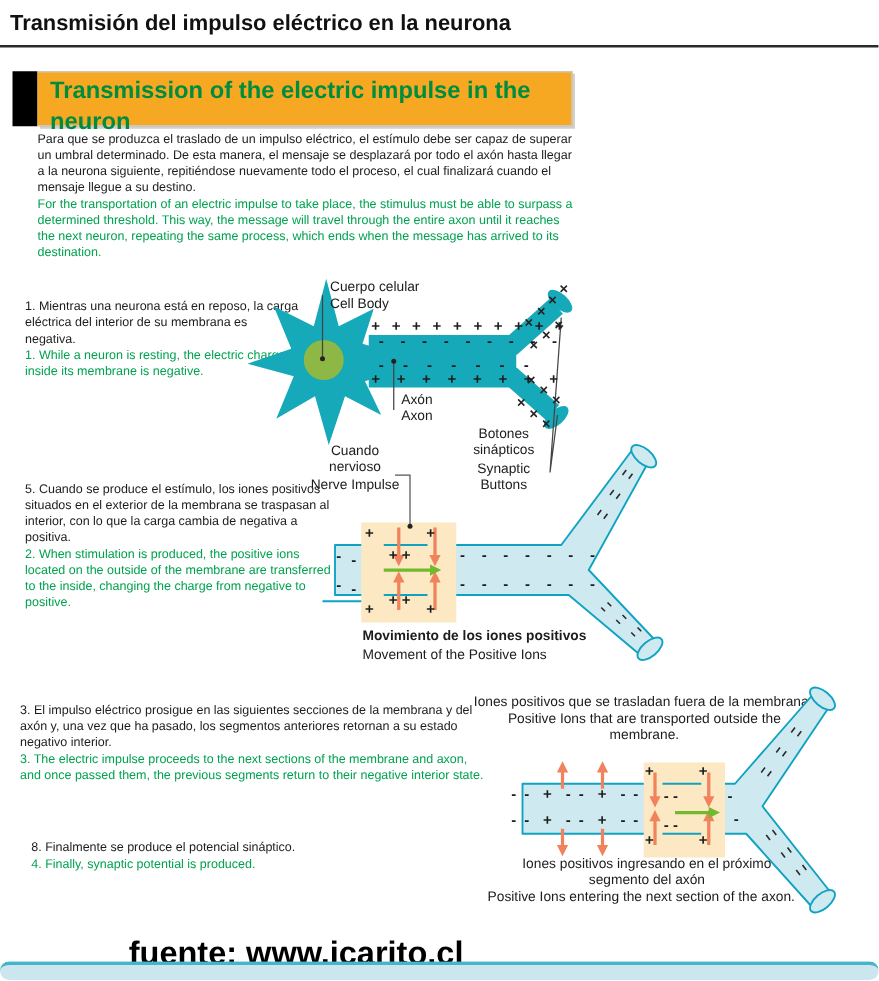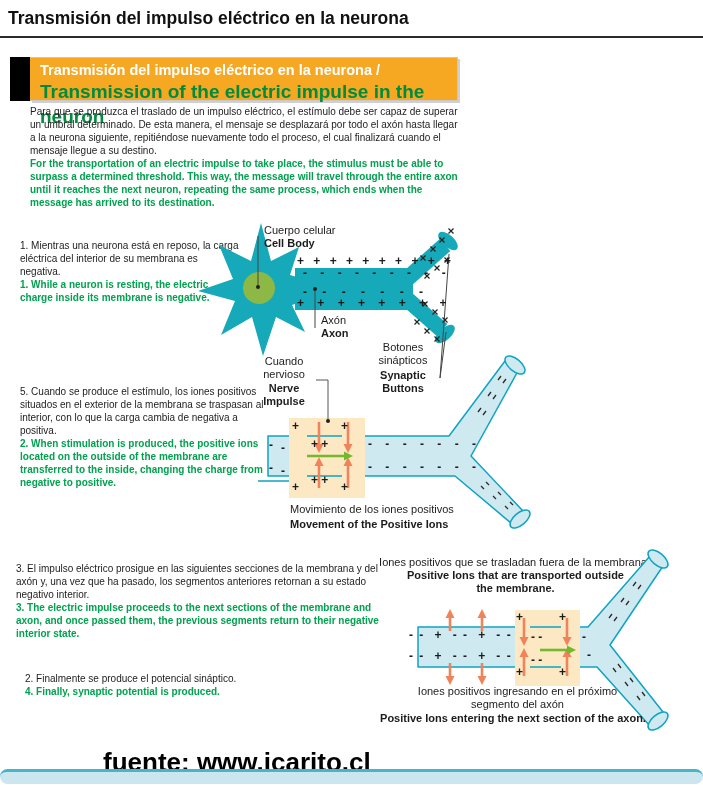--- a/index.html
+++ b/index.html
@@ -9,41 +9,40 @@
   .rule{position:absolute;left:0;top:36px;width:703px;height:2px;background:#2b2b2b;}
   .banner{position:absolute;left:10px;top:57px;display:flex;}
   .banner-tab{width:20px;height:44px;background:#000;}
   .banner-body{width:428px;height:44px;background:#F7A823;border:1px solid #c8c8c8;border-left:none;
                box-shadow:2px 2px 0 rgba(120,120,120,.35);box-sizing:border-box;padding:3px 0 0 10px;}
   .banner-es{font-size:14.5px;font-weight:700;color:#fff;line-height:1.3;}
   .banner-en{font-size:19px;font-weight:700;color:#008C3F;line-height:1.3;}
   .txt{position:absolute;font-size:10px;line-height:1.3;}
   .txt p{margin:0;}
   .es{color:#1c1c1c;}
-  .en{color:#00A24F;font-weight:bold;}
+  .en{color:#00A24F;}
   .lbl{position:absolute;font-size:11px;line-height:1.2;color:#1c1c1c;}
   .center{text-align:center;}
   .charge{position:absolute;font-weight:700;font-size:12px;color:#1c1c1c;white-space:pre;}
   svg.diagram{position:absolute;overflow:visible;}
   .source{position:absolute;left:103px;top:726px;font-size:26px;font-weight:700;color:#000;margin-top:21px;}
   .bottom-bar{position:absolute;left:0;top:769px;width:703px;height:15px;background:#CBE6EE;
               border-top:3px solid #45B5CB;border-radius:9px;box-sizing:border-box;}
 </style>
 </head>
 <body>
 
 <div id="canvas">
 
   <div class="page-title">Transmisión del impulso eléctrico en la neurona</div>
   <div class="rule"></div>
 
   <div class="banner">
     <div class="banner-tab"></div>
     <div class="banner-body">
-      <div class="banner-es">Transmisión del impulso eléctrico en la neurona /</div>
       <div class="banner-en">Transmission of the electric impulse in the neuron</div>
     </div>
   </div>
 
   <div class="txt" style="left:30px;top:105px;width:433px;">
     <p class="es">Para que se produzca el traslado de un impulso eléctrico, el estímulo debe ser capaz de superar un umbral determinado. De esta manera, el mensaje se desplazará por todo el axón hasta llegar a la neurona siguiente, repitiéndose nuevamente todo el proceso, el cual finalizará cuando el mensaje llegue a su destino.</p>
     <p class="en">For the transportation of an electric impulse to take place, the stimulus must be able to surpass a determined threshold. This way, the message will travel through the entire axon until it reaches the next neuron, repeating the same process, which ends when the message has arrived to its destination.</p>
   </div>
 
   <div class="txt" style="left:20px;top:239px;width:220px;">
@@ -140,21 +139,21 @@
   <div class="charge" style="left:311px;top:473px;">+ +</div>
   <div class="charge" style="left:292px;top:480px;">+</div>
   <div class="charge" style="left:341px;top:480px;">+</div>
   <div class="charge" style="left:269px;top:438px;">-</div>
   <div class="charge" style="left:281px;top:441px;">-</div>
   <div class="charge" style="left:269px;top:461px;">-</div>
   <div class="charge" style="left:281px;top:464px;">-</div>
   <div class="charge" style="left:368px;top:437px;letter-spacing:5px;">- - - - - - -</div>
   <div class="charge" style="left:368px;top:460px;letter-spacing:5px;">- - - - - - -</div>
 
-  <div class="lbl es" style="left:290px;top:503px;">Movimiento de los iones positivos</div>
+  <div class="lbl es" style="left:290px;top:503px;font-weight:bold;">Movimiento de los iones positivos</div>
   <div class="lbl en" style="left:290px;top:518px;">Movement of the Positive Ions</div>
 
   <div class="txt" style="left:16px;top:562px;width:372px;">
     <p class="es">3. El impulso eléctrico prosigue en las siguientes secciones de la membrana y del axón y, una vez que ha pasado, los segmentos anteriores retornan a su estado negativo interior.</p>
     <p class="en">3. The electric impulse proceeds to the next sections of the membrane and axon, and once passed them, the previous segments return to their negative interior state.</p>
   </div>
 
   <div class="lbl es center" style="left:368px;top:556px;width:290px;">Iones positivos que se trasladan fuera de la membrana</div>
   <div class="lbl en center" style="left:398px;top:569px;width:235px;">Positive Ions that are transported outside the membrane.</div>
 
@@ -200,20 +199,20 @@
   <div class="charge" style="left:531px;top:653px;">- -</div>
   <div class="charge" style="left:516px;top:665px;">+</div>
   <div class="charge" style="left:559px;top:665px;">+</div>
   <div class="charge" style="left:582px;top:630px;">-</div>
   <div class="charge" style="left:587px;top:648px;">-</div>
 
   <div class="lbl es center" style="left:405px;top:685px;width:225px;">Iones positivos ingresando en el próximo segmento del axón</div>
   <div class="lbl en center" style="left:378px;top:712px;width:270px;">Positive Ions entering the next section of the axon.</div>
 
   <div class="txt" style="left:25px;top:672px;width:350px;">
-    <p class="es">2. Finalmente se produce el potencial sináptico.</p>
+    <p class="es">8. Finalmente se produce el potencial sináptico.</p>
     <p class="en">4. Finally, synaptic potential is produced.</p>
   </div>
 
   <div class="source">fuente: www.icarito.cl</div>
   <div class="bottom-bar"></div>
 
 </div>
 
 </body></html>

